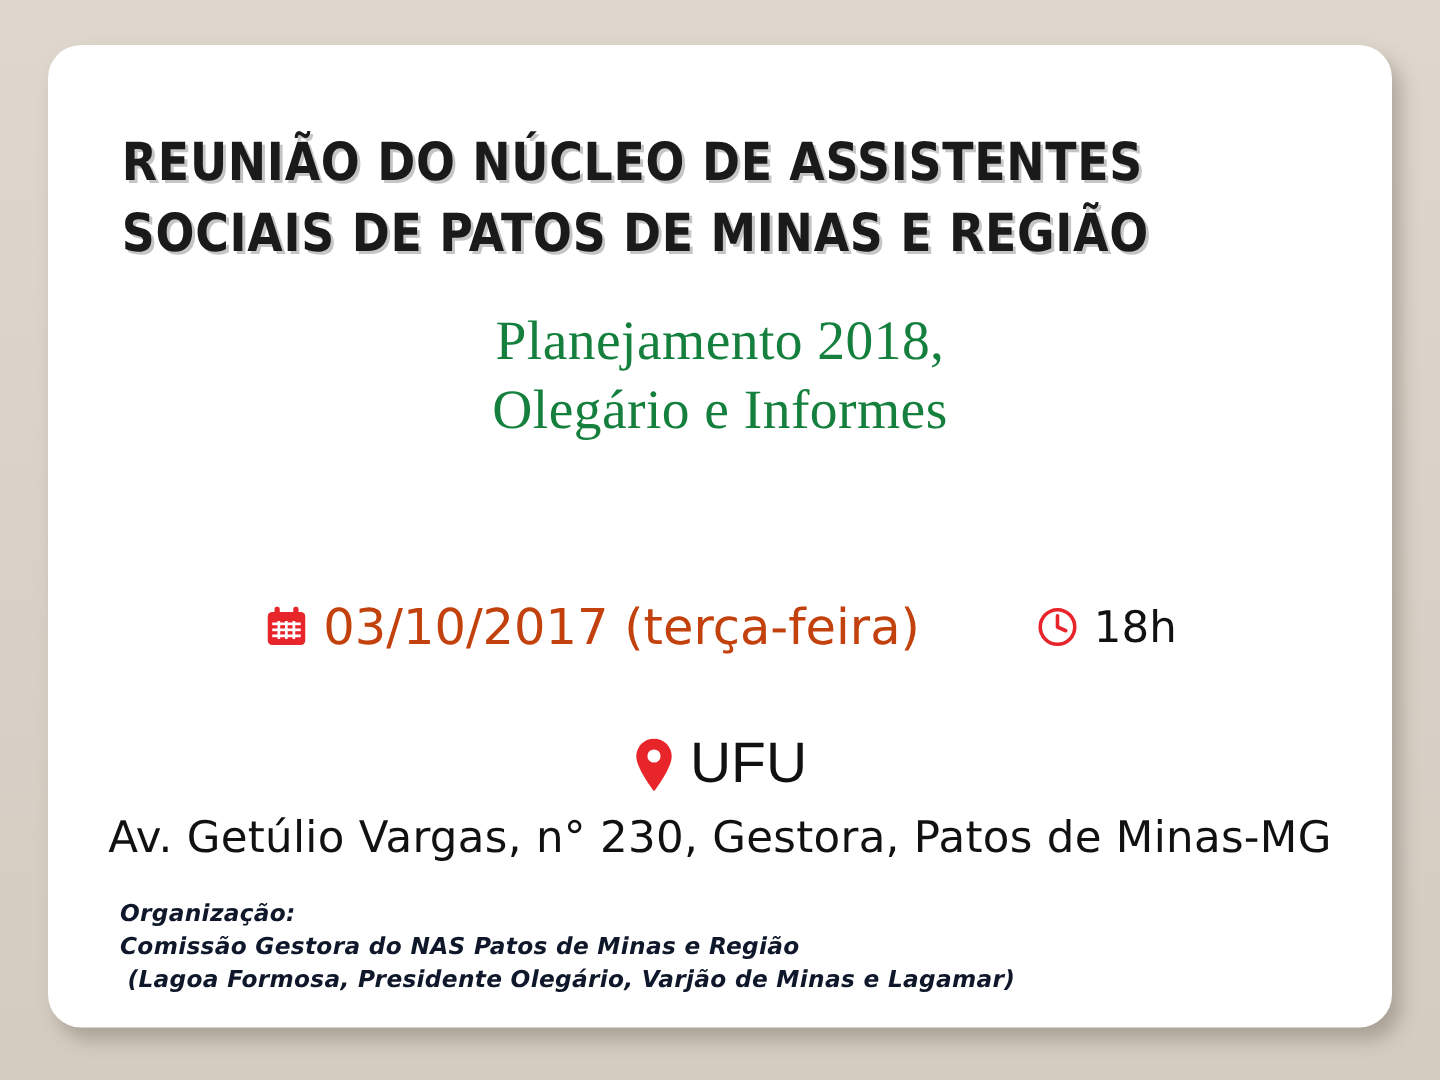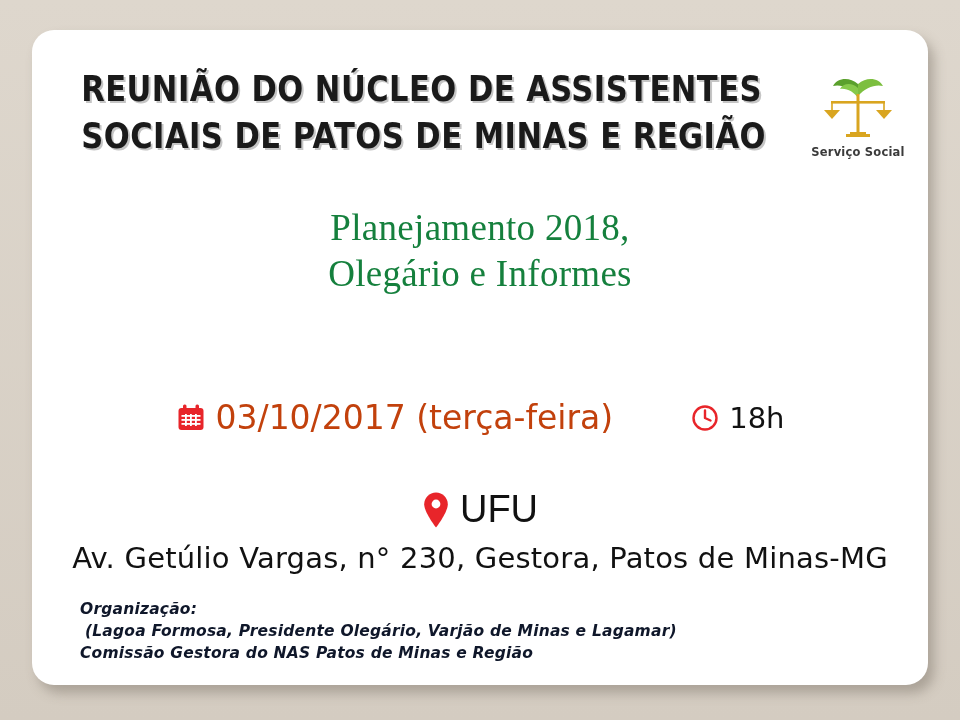--- a/index.html
+++ b/index.html
@@ -26,21 +26,21 @@
     top: 30px;
     width: 896px;
     height: 655px;
     background: #ffffff;
     border-radius: 22px;
     box-shadow: 6px 8px 12px rgba(120,110,100,0.45);
   }
   
   .header {
     position: absolute;
-    left: 0; top: 36px;
+    left: 0; top: 56px;
     width: 896px;
     padding: 0 24px;
     box-sizing: border-box;
   }
   .title {
     font-family: "DejaVu Sans", sans-serif;
     font-weight: bold;
     font-size: 35px;
     line-height: 47px;
     letter-spacing: 0.5px;
@@ -167,44 +167,20 @@
 </head>
 <body>
 
 <div class="slide-wrap">
   <div class="card">
 
     <div class="header">
       <div class="title">
         <div>REUNIÃO DO NÚCLEO DE ASSISTENTES</div>
         <div>SOCIAIS DE PATOS DE MINAS E REGIÃO</div>
-      </div>
-      <div class="logo">
-        <span>
-          <svg width="78" height="70" viewBox="0 0 78 70" aria-hidden="true">
-
-            <path d="M39 10 C30 2, 18 4, 14 12 C22 10, 32 14, 39 22 Z" fill="#5aa02c"></path>
-            <path d="M39 10 C48 2, 60 4, 64 12 C56 10, 46 14, 39 22 Z" fill="#7cbf3f"></path>
-            <path d="M39 14 C33 8, 24 9, 21 15 C28 14, 35 18, 39 24 Z" fill="#86c94a"></path>
-
-            <rect x="37.5" y="20" width="3" height="38" fill="#d9a520"></rect>
-
-            <rect x="12" y="27" width="54" height="2.6" fill="#d9a520"></rect>
-
-            <path d="M13 29 L13 36" stroke="#d9a520" stroke-width="1.6"></path>
-            <path d="M5 36 L21 36 L13 45 Z" fill="#d9a520"></path>
-
-            <path d="M65 29 L65 36" stroke="#d9a520" stroke-width="1.6"></path>
-            <path d="M57 36 L73 36 L65 45 Z" fill="#d9a520"></path>
-
-            <path d="M27 60 L51 60 L51 63 L27 63 Z" fill="#d9a520"></path>
-            <path d="M31 58 L47 58 L47 60 L31 60 Z" fill="#d9a520"></path>
-          </svg>
-        </span>
-        <div class="logo-label">Serviço Social</div>
       </div>
     </div>
 
     <div class="pauta">
       <div class="pauta-line">Planejamento 2018,</div>
       <div class="pauta-line">Olegário e Informes</div>
     </div>
 
     <div class="when-row">
       <div class="when-date">
@@ -242,18 +218,18 @@
             <circle cx="14" cy="13" r="4.4" fill="#ffffff"></circle>
           </svg>
         </span>
         <span>UFU</span>
       </div>
       <div class="place-addr">Av. Getúlio Vargas, n° 230, Gestora, Patos de Minas-MG</div>
     </div>
 
     <div class="org">
       <div class="org-line">Organização:</div>
+      <div class="org-line">Comissão Gestora do NAS Patos de Minas e Região</div>
       <div class="org-line indent">(Lagoa Formosa, Presidente Olegário, Varjão de Minas e Lagamar)</div>
-      <div class="org-line">Comissão Gestora do NAS Patos de Minas e Região</div>
     </div>
 
   </div>
 </div>
 
 </body></html>

